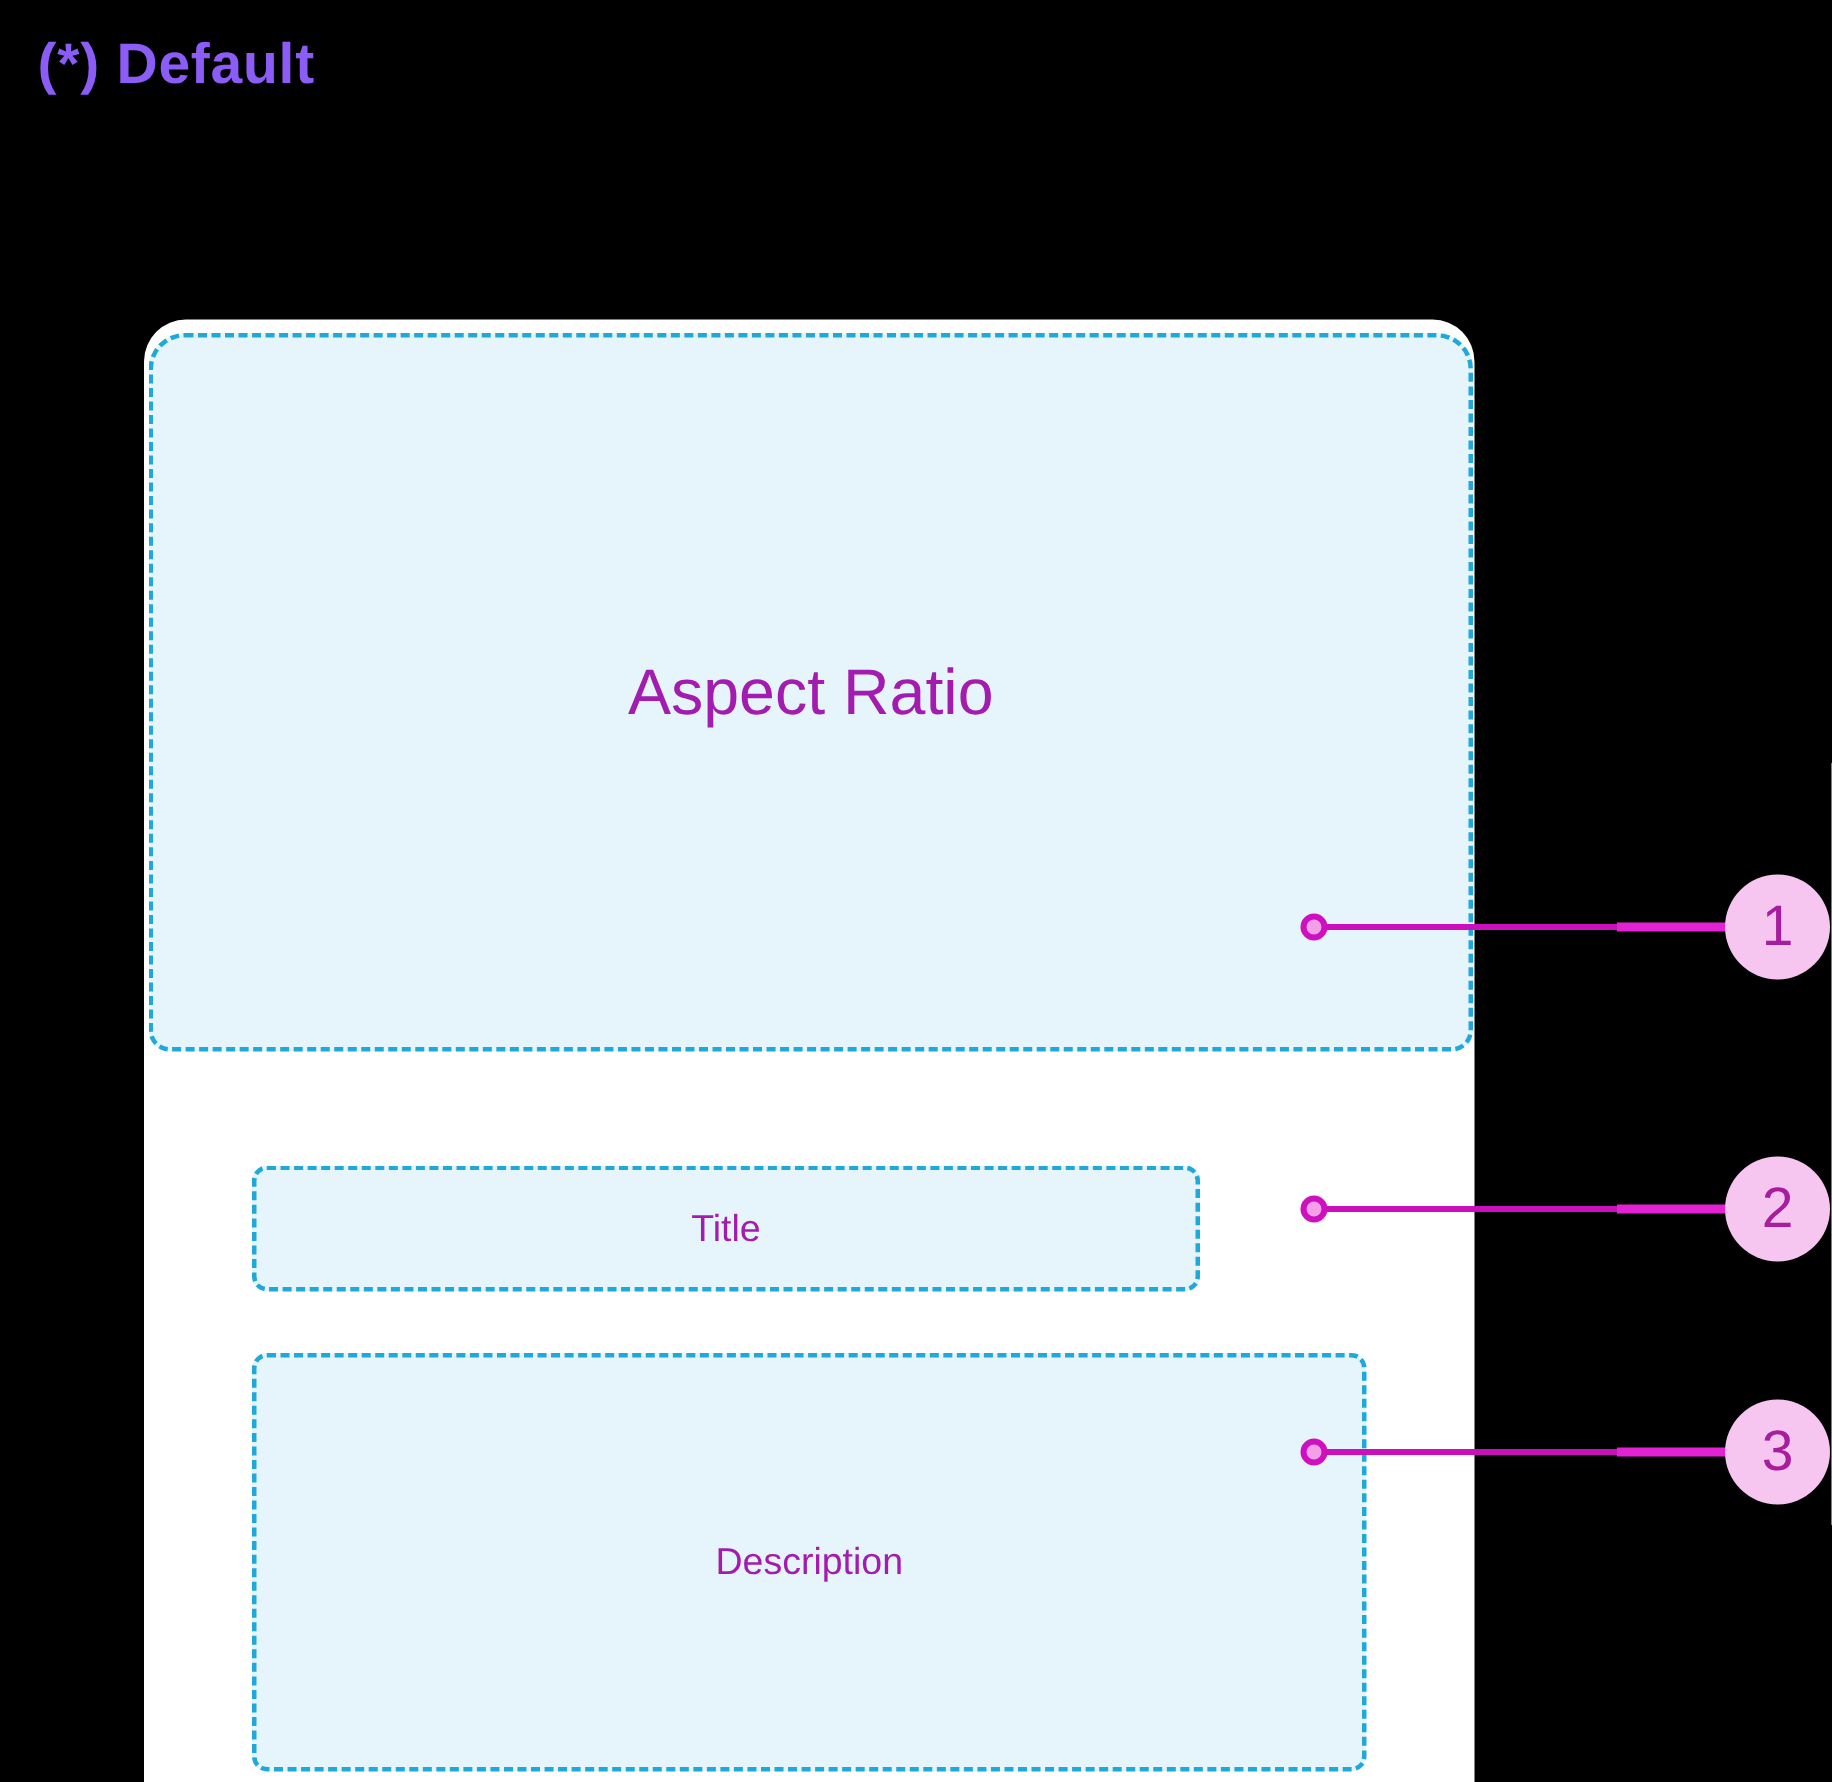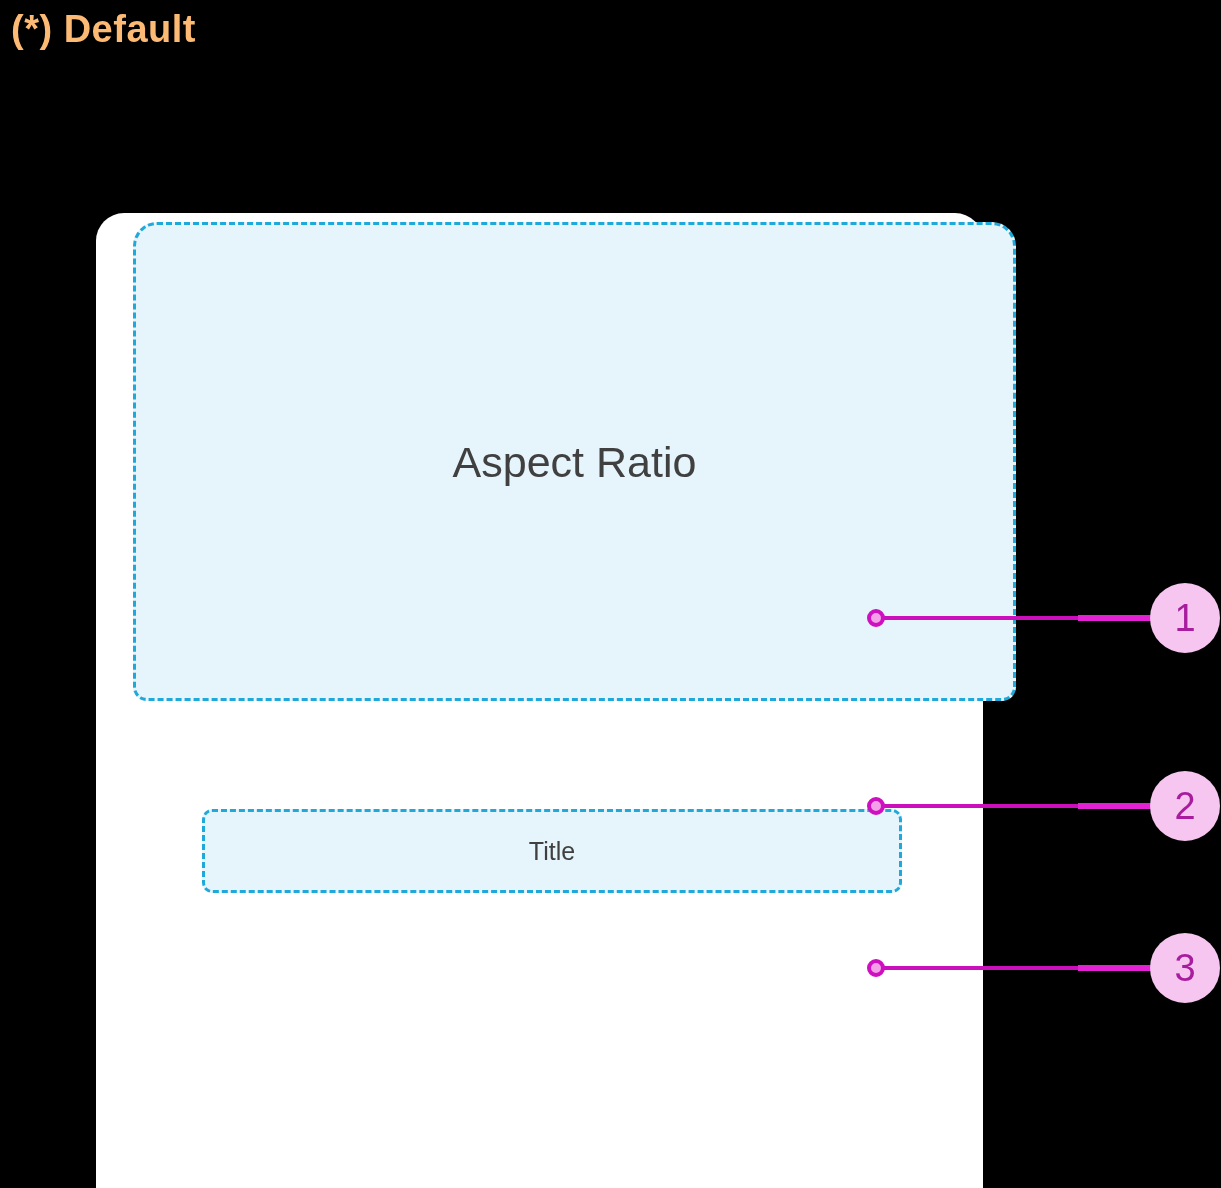--- a/index.html
+++ b/index.html
@@ -15,61 +15,60 @@
     font-family: "Liberation Sans", sans-serif;
   }
   .stage {
     position: absolute;
     inset: 0;
   }
   .variant-title {
     position: absolute;
     left: 9px;
     top: 6px;
-    margin: 2px;
+    margin: 16px;
     font-size: 38px;
     font-weight: 700;
-    color: #fdba74;
+    color: #8b5cf6;
     letter-spacing: 0.5px;
   }
   .card {
     position: absolute;
     left: 96px;
     top: 213px;
     width: 887px;
     height: 975px;
     background: #ffffff;
     border-radius: 28px 28px 0 0;
   }
   .slot {
     position: absolute;
     box-sizing: border-box;
     background: #E6F4FC;
     border: 3px dashed #1FA8DA;
     display: flex;
     align-items: center;
     justify-content: center;
     text-align: left;
-    color: #404040;
-    margin-left: 34px;
+    color: #a21caf;
   }
   .image-slot {
     left: 3px;
     top: 9px;
     width: 883px;
     height: 479px;
     border-radius: 24px 24px 14px 14px;
     font-size: 43px;
     font-weight: 500;
     line-height: 64px;
   }
   .title-slot {
     left: 72px;
-    top: 596px;
-    width: 700px;
+    top: 564px;
+    width: 632px;
     height: 84px;
     border-radius: 10px;
     font-size: 25px;
     font-weight: 500;
   }
   .desc-slot {
     left: 72px;
     top: 689px;
     width: 743px;
     height: 279px;
@@ -137,20 +136,23 @@
     <div class="slot image-slot">
       <div>
         <div>Aspect Ratio</div>
       </div>
     </div>
 
     <div class="slot title-slot">
       <span>Title</span>
     </div>
 
+    <div class="slot desc-slot">
+      <span>Description</span>
+    </div>
 
   </div>
 
   <div class="annot a1">
     <div class="annot-line"></div>
     <div class="annot-line-bright"></div>
     <div class="annot-dot"></div>
     <div class="annot-badge">
       <span>1</span>
     </div>

